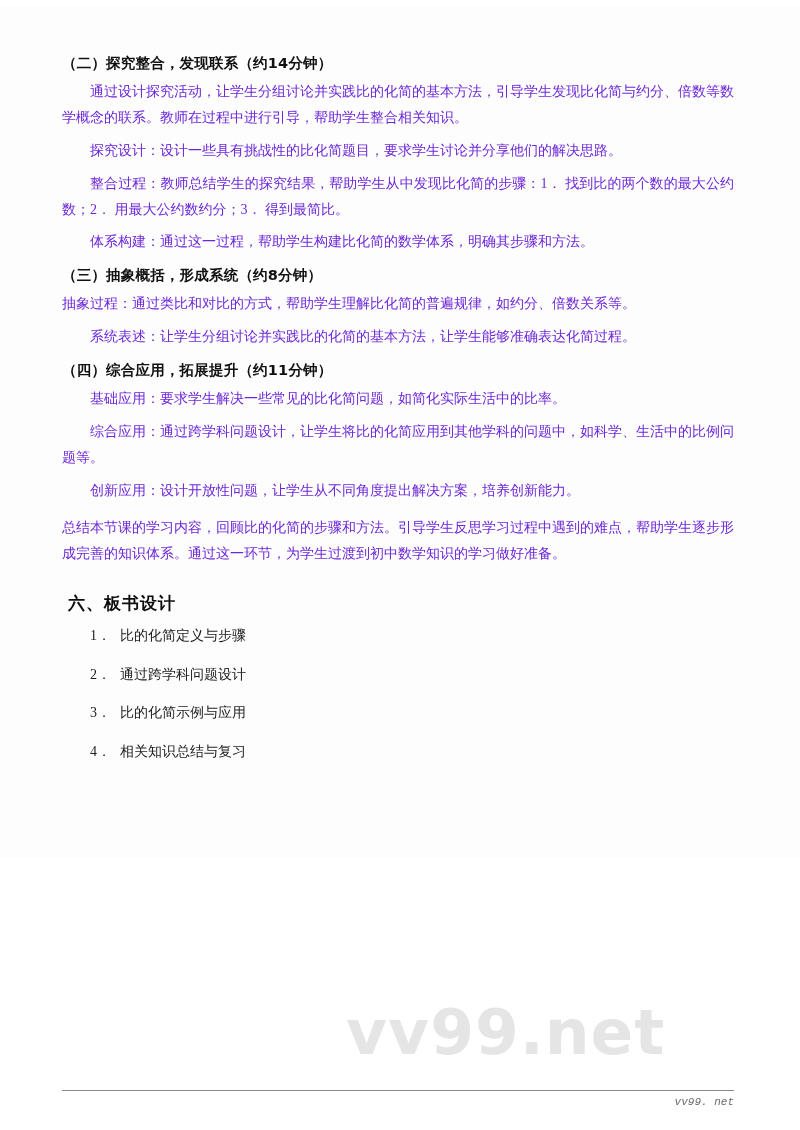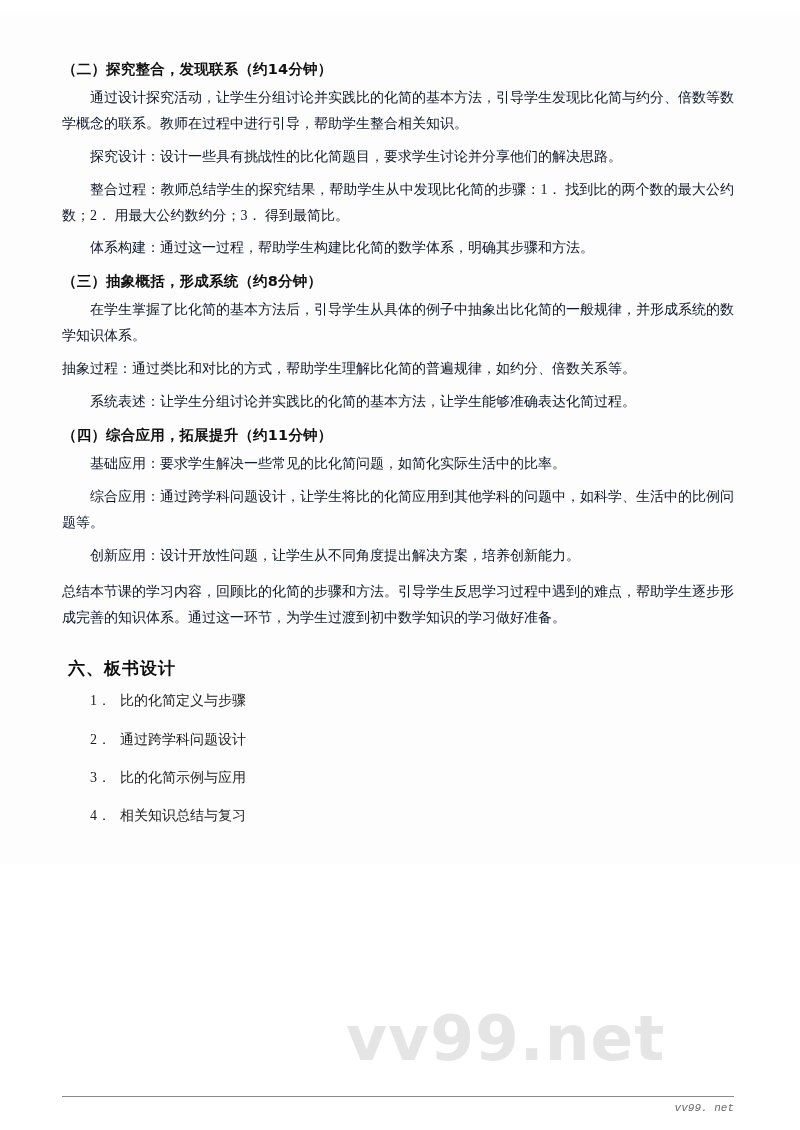--- a/index.html
+++ b/index.html
@@ -10,21 +10,21 @@
     width: 800px;
     height: 1130px;
     background: #ffffff;
     font-family: "Liberation Serif", "DejaVu Serif", serif;
     color: #1a1a1a;
     position: relative;
     overflow: hidden;
   }
   .page {
     position: absolute;
-    left: 0; top: 12px;
+    left: 0; top: 6px;
     width: 800px;
     height: 852px;
     background: #fdfdfd;
   }
   .content {
     position: absolute;
     left: 62px;
     top: 48px;
     width: 672px;
   }
@@ -34,21 +34,21 @@
     font-size: 14.5px;
     color: #111;
     margin: 0 0 6px 0;
     letter-spacing: 0.2px;
   }
   .para {
     font-size: 14px;
     line-height: 1.85;
     text-align: justify;
     margin: 0 0 7px 0;
-    color: #0f172a;
+    color: #6d28d9;
     text-indent: 2em;
   }
   .para.noindent {
     text-indent: 0;
   }
   .section-title {
     font-family: Liberation Serif, serif;
     font-weight: bold;
     font-size: 17px;
     color: #0d0d0d;
@@ -117,21 +117,20 @@
       <p class="para">通过设计探究活动，让学生分组讨论并实践比的化简的基本方法，引导学生发现比化简与约分、倍数等数学概念的联系。教师在过程中进行引导，帮助学生整合相关知识。</p>
       <p class="para">探究设计：设计一些具有挑战性的比化简题目，要求学生讨论并分享他们的解决思路。</p>
       <p class="para">整合过程：教师总结学生的探究结果，帮助学生从中发现比化简的步骤：1． 找到比的两个数的最大公约数；2． 用最大公约数约分；3． 得到最简比。</p>
       <p class="para">体系构建：通过这一过程，帮助学生构建比化简的数学体系，明确其步骤和方法。</p>
     </div>
 
     <div class="block-gap-sm"></div>
 
     <div>
       <p class="heading">（三）抽象概括，形成系统（约8分钟）</p>
-      <p class="para">在学生掌握了比化简的基本方法后，引导学生从具体的例子中抽象出比化简的一般规律，并形成系统的数学知识体系。</p>
       <p class="para noindent">抽象过程：通过类比和对比的方式，帮助学生理解比化简的普遍规律，如约分、倍数关系等。</p>
       <p class="para">系统表述：让学生分组讨论并实践比的化简的基本方法，让学生能够准确表达化简过程。</p>
     </div>
 
     <div class="block-gap-sm"></div>
 
     <div>
       <p class="heading">（四）综合应用，拓展提升（约11分钟）</p>
       <p class="para">基础应用：要求学生解决一些常见的比化简问题，如简化实际生活中的比率。</p>
       <p class="para">综合应用：通过跨学科问题设计，让学生将比的化简应用到其他学科的问题中，如科学、生活中的比例问题等。</p>

